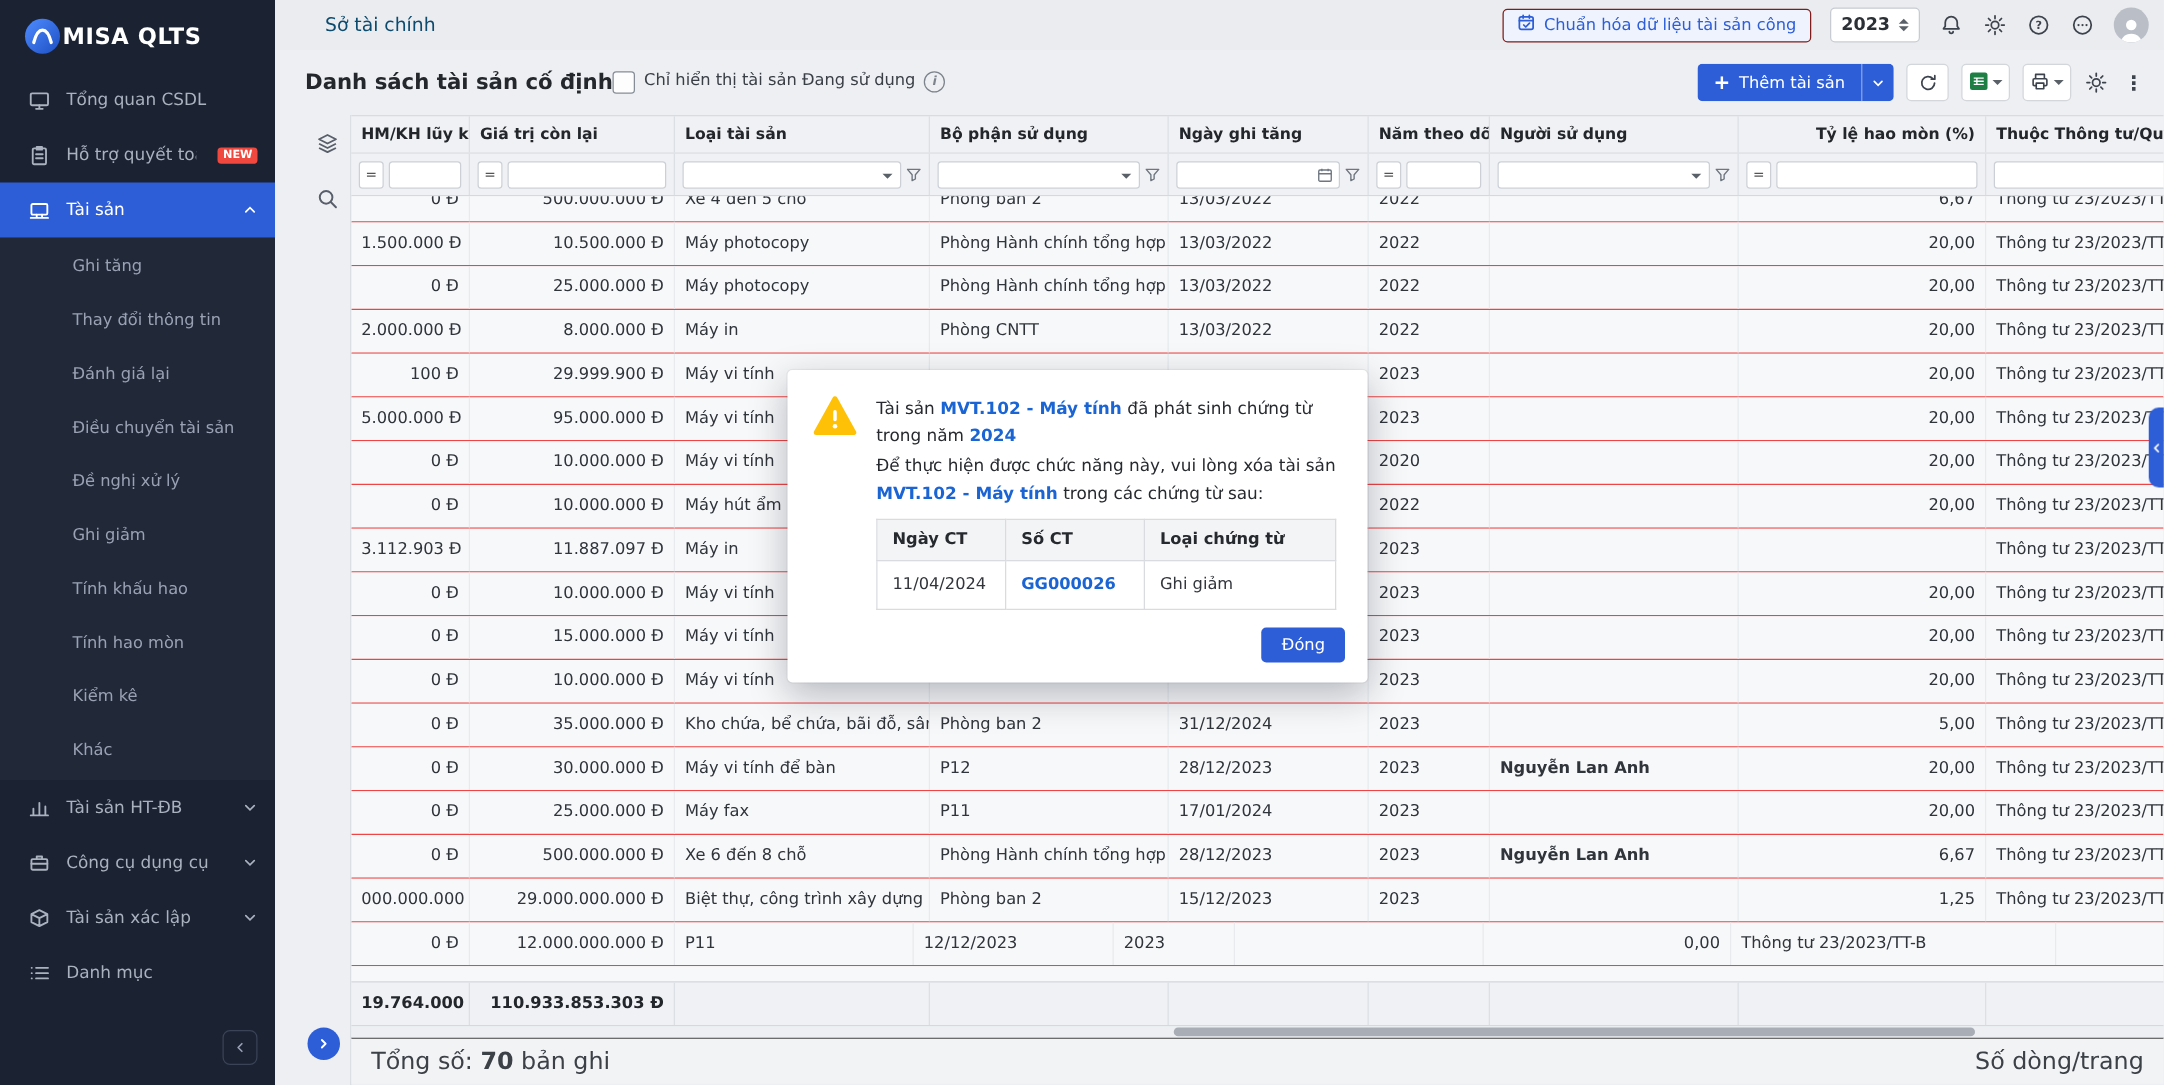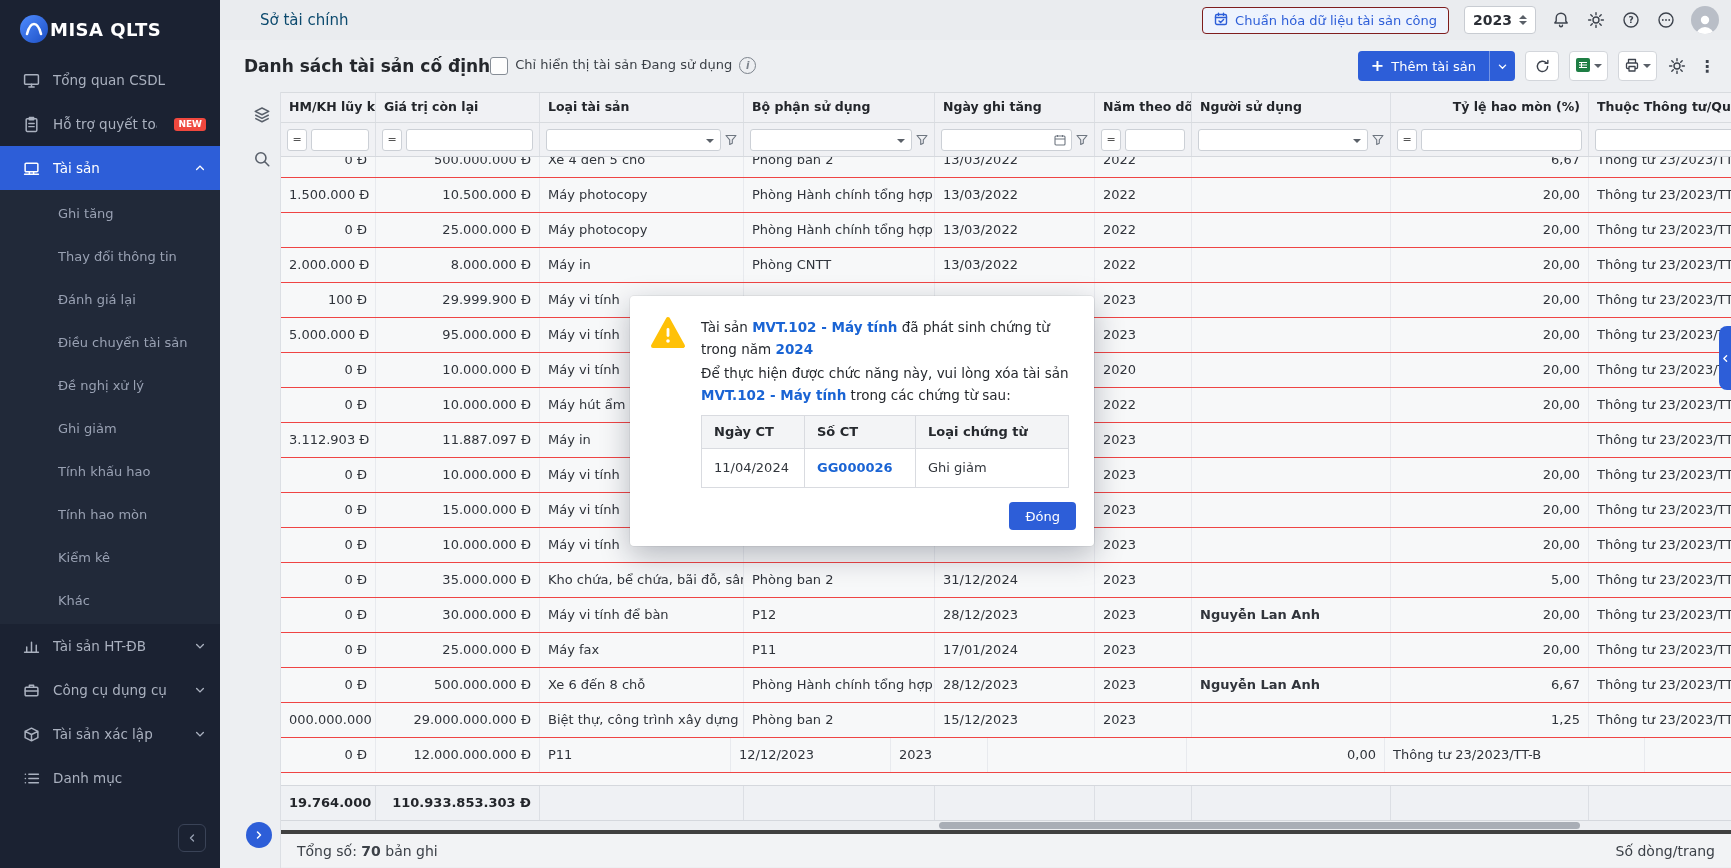--- a/index.html
+++ b/index.html
@@ -83,21 +83,21 @@
   .trow:first-child{margin-top:-14px;}
   .td{flex:none;box-sizing:border-box;padding:0 8px;font-size:13px;color:#30343b;border-right:1px solid #e8eaee;
     overflow:hidden;white-space:nowrap;}
   .tfill{flex:none;height:12px;background:#f7f8f9;}
   .tsummary{flex:none;display:flex;height:34px;line-height:33px;background:#eff1f4;border-top:1px solid #d5d8dd;
     border-bottom:1px solid #d5d8dd;font-weight:700;}
   .tsummary .td{color:#23262b;border-right:1px solid #dcdfe4;}
   .hscroll{flex:none;height:9px;background:#edeff2;position:relative;cursor:pointer;}
   .hthumb{position:absolute;left:658px;top:1px;width:641px;height:7px;background:#a9aeb6;border-radius:4px;}
   .gfooter{flex:none;height:37px;display:flex;align-items:center;justify-content:space-between;background:#f2f3f5;
-    border-top:4px solid #404040;padding:0 16px;font-size:14px;color:#3c4148;box-sizing:border-box;}
+    border-top:1px solid #404040;padding:0 16px;font-size:19px;color:#3c4148;box-sizing:border-box;}
   .expand-cols{position:absolute;left:2px;bottom:20px;width:26px;height:26px;border-radius:50%;background:#2d5ed8;
     border:none;color:#fff;display:flex;align-items:center;justify-content:center;cursor:pointer;z-index:5;}
 
   
   .dialog{position:fixed;left:630px;top:296px;width:464px;background:#fff;border-radius:4px;z-index:50;
     box-shadow:0 10px 30px rgba(15,23,42,.28),0 0 0 1px rgba(0,0,0,.05);box-sizing:border-box;}
   .dlg-body{display:flex;gap:15px;padding:20px 24px 4px 20px;}
   .warn{flex:none;width:36px;height:34px;}
   .dlg-text{flex:1;font-size:13.5px;line-height:22px;color:#26292e;}
   .dlg-text p{margin:0 0 2px 0;}

